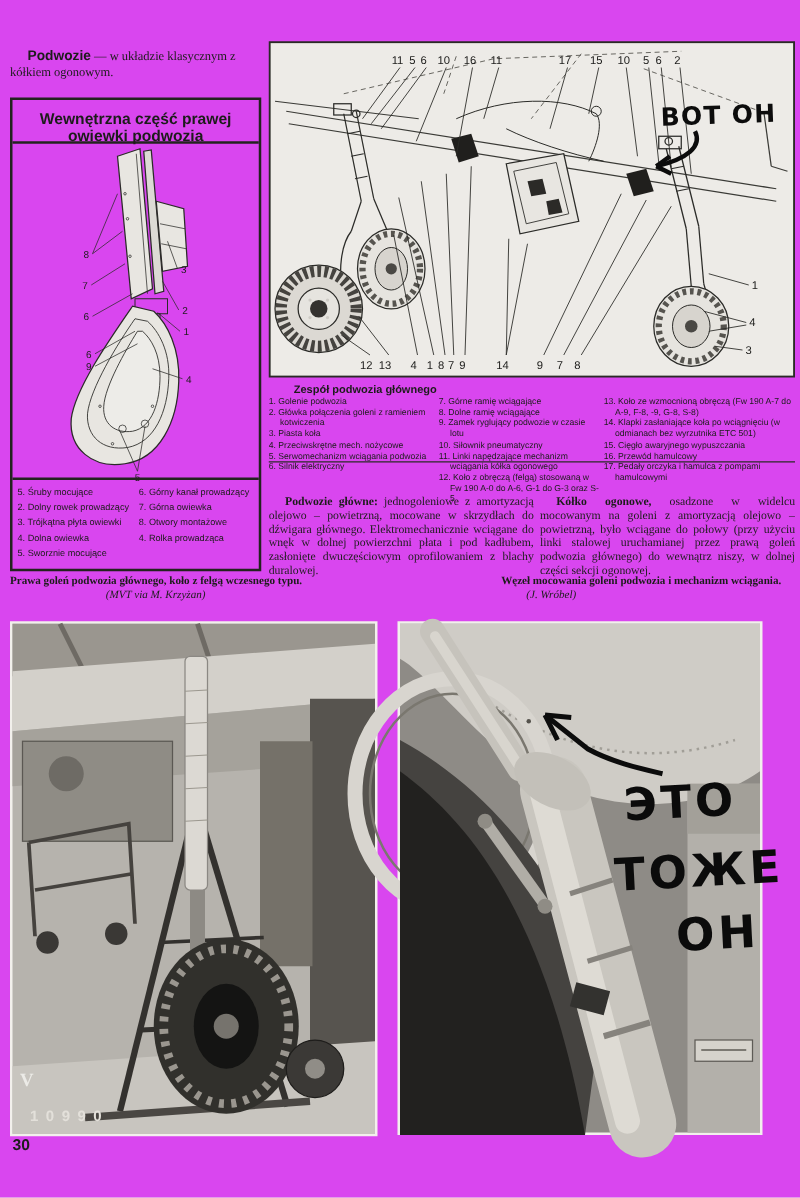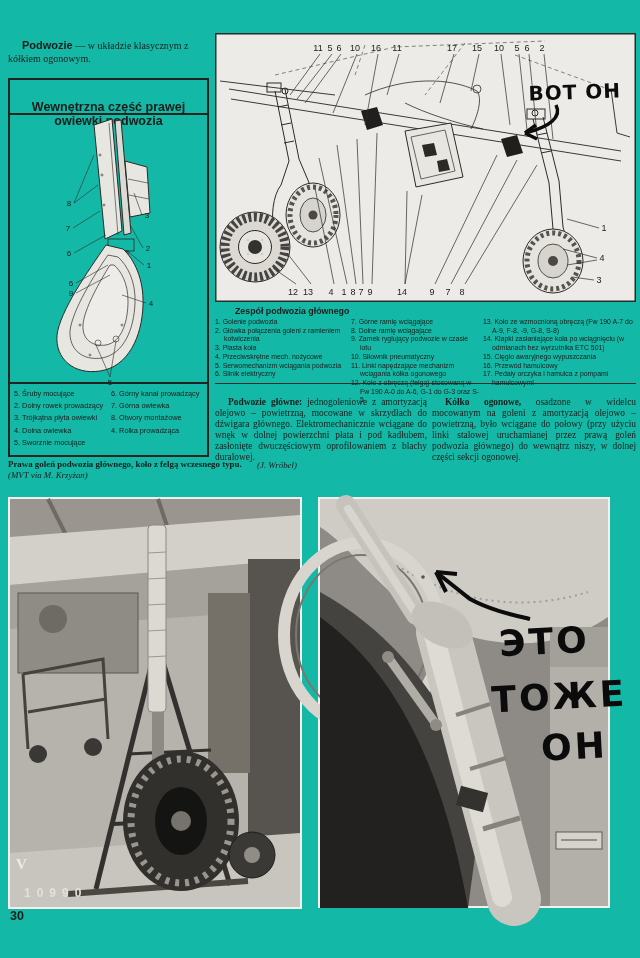--- a/index.html
+++ b/index.html
@@ -1,56 +1,56 @@
 <!DOCTYPE html>
 <html><head>
 <meta charset="utf-8">
 <style>
   * { margin:0; padding:0; box-sizing:border-box; }
   html,body { background:#e9e7e3; }
-  .page { position:relative; width:640px; height:958px; background:#14b8a6;
+  .page { position:relative; width:640px; height:958px; background:#d946ef;
           font-family:"Liberation Serif",serif; color:#1c1c1a; overflow:hidden; }
 
   
   .intro { position:absolute; left:8px; top:39px; width:203px; font-size:10px; line-height:12.5px; }
   .intro p { text-indent:14px; }
   .intro .lead { font-family:"Liberation Sans",sans-serif; font-weight:bold; font-size:11px; }
 
   
   .fairing-box { position:absolute; left:8px; top:78px; width:201px; height:379px; border:2px solid #23231f; }
   .fairing-title { text-align:center; font-family:"Liberation Sans",sans-serif; font-weight:bold;
-                   font-size:12.5px; line-height:14px; padding-top:20px; height:35px; border-bottom:2px solid #23231f; }
+                   font-size:12.5px; line-height:14px; padding-top:8px; height:35px; border-bottom:2px solid #23231f; }
   .fairing-art { position:absolute; top:35px; left:0; width:197px; height:273px; }
   .fairing-list { position:absolute; left:0; right:0; bottom:0; border-top:2px solid #23231f; display:flex;
                   padding:4px 2px 6px 4px; font-family:"Liberation Sans",sans-serif; font-size:7.3px; line-height:12.2px; }
   .fairing-list .colA { width:97px; }
   .fairing-list .colB { flex:1; }
 
   
   .main-diagram { position:absolute; left:215px; top:33px; width:421px; height:269px; }
   svg { display:block; overflow:visible; }
 
   
-  .parts { position:absolute; left:215px; top:303px; width:421px; height:81px; border-bottom:1.5px solid #2b2b27;
+  .parts { position:absolute; left:215px; top:303px; width:421px; height:67px; border-bottom:1.5px solid #2b2b27;
            font-family:"Liberation Sans",sans-serif; }
   .parts-title { margin:3px 0 2px 20px; font-weight:bold; font-size:8.8px; }
   .parts-cols { display:grid; grid-template-columns:133px 129px 1fr; column-gap:3px; font-size:6.9px; line-height:8.7px; }
   .parts-cols .item { padding-left:9px; text-indent:-9px; }
 
   
   .textcols { position:absolute; top:397px; left:215px; width:421px; font-size:9.4px; line-height:10.9px; text-align:justify; }
   .textcol-left  { position:absolute; left:0; width:212px; }
   .textcol-right { position:absolute; left:217px; width:204px; }
   .textcols p { text-indent:13px; }
 
   
   .cap-left  { position:absolute; left:8px;   top:459px; width:233px; font-size:8.9px; }
   .cap-right { position:absolute; left:257px; top:459px; width:368px; font-size:8.9px; }
   .cap-text   { font-weight:bold; white-space:nowrap;text-align:right; }
-  .cap-credit { text-align:left; font-style:italic; margin-top:1px; }
+  .cap-credit { text-align:center; font-style:italic; margin-top:1px; }
 
   
   .photo-left  { position:absolute; left:8px;   top:497px; width:294px; height:412px; }
   .photo-right { position:absolute; left:318px; top:497px; width:292px; height:411px; }
 
   .page-number { position:absolute; left:10px; top:909px; font-family:"Liberation Sans",sans-serif;
                  font-weight:bold; font-size:12.5px; }
 </style>
 </head>
 <body>
@@ -316,20 +316,21 @@
     <div class="textcol-right">
       <p><b>Kółko ogonowe,</b><span> osadzone w widelcu mocowanym na goleni z amortyzacją olejowo – powietrzną, było wciągane do połowy (przy użyciu linki stalowej uruchamianej przez prawą goleń podwozia głównego) do wewnątrz niszy, w dolnej części sekcji ogonowej.</span></p>
     </div>
   </div>
 
   <div class="cap-left">
     <div class="cap-text">Prawa goleń podwozia głównego, koło z felgą wczesnego typu.</div>
     <div class="cap-credit">(MVT via M. Krzyżan)</div>
   </div>
   <div class="cap-right">
+    <div class="cap-text">Węzeł mocowania goleni podwozia i mechanizm wciągania.</div>
     <div class="cap-credit">(J. Wróbel)</div>
   </div>
 
   <div class="photo-left">
     <svg viewBox="0 0 294 412">
       <rect x="0" y="0" width="294" height="412" fill="#f2f0ec"></rect>
       <rect x="2" y="2" width="290" height="408" fill="#b6b3ad"></rect>
       <rect x="2" y="2" width="290" height="42" fill="#9a968f"></rect>
       <g>
         <line x1="40" y1="2" x2="60" y2="42" stroke="#6e6a64" stroke-width="4"></line>

